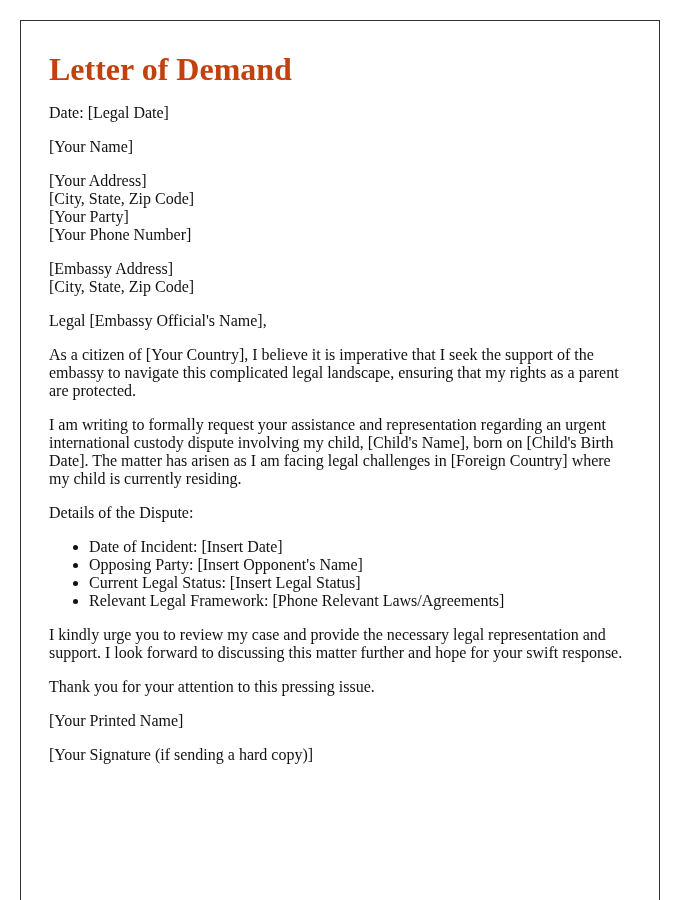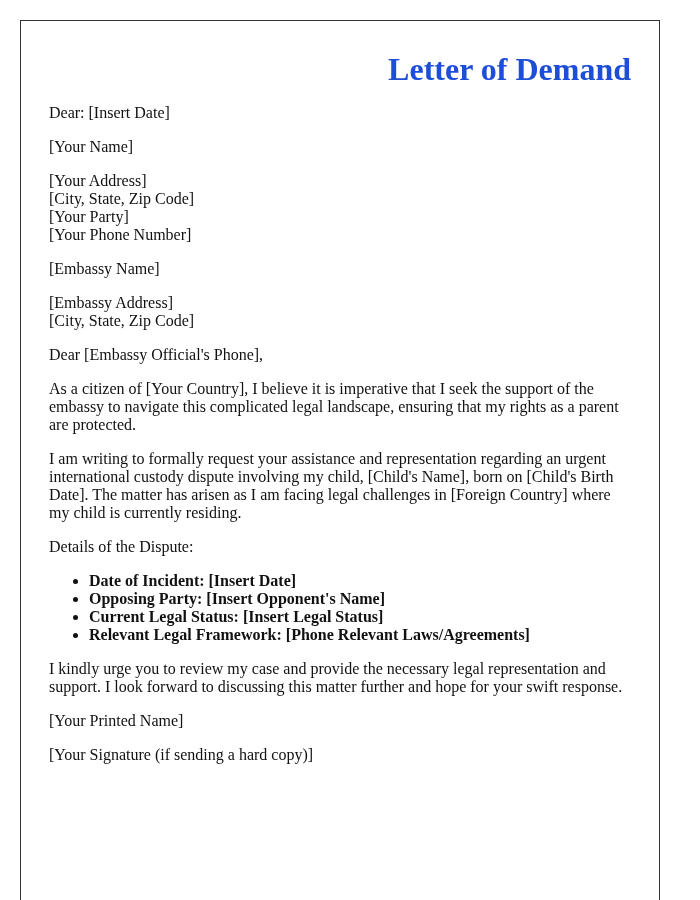--- a/index.html
+++ b/index.html
@@ -16,65 +16,64 @@
       font-size: 16px;
       line-height: 18px;
       color: #111111;
     }
     h1 {
       font-family: "Liberation Serif", serif;
       font-size: 32px;
       font-weight: bold;
       margin: 30px 0 17px 0;
       line-height: 36px;
-      color: #1d4ed8;
-      text-align: right;
+      color: #c2410c;
     }
     p { margin: 0 0 16px 0; }
-    ul { margin: 0 0 16px 0; padding-left: 40px; font-weight: bold; }
+    ul { margin: 0 0 16px 0; padding-left: 40px; }
     li { margin: 0; }
   </style>
 </head>
 <body>
 
 <div class="page">
   <h1>Letter of Demand</h1>
 
-  <p>Dear: [Insert Date]</p>
+  <p>Date: [Legal Date]</p>
 
   <p>[Your Name]</p>
 
   <p>
     <span>[Your Address]</span><br>
     <span>[City, State, Zip Code]</span><br>
     <span>[Your Party]</span><br>
     <span>[Your Phone Number]</span>
   </p>
 
-  <p>[Embassy Name]</p>
 
   <p>
     <span>[Embassy Address]</span><br>
     <span>[City, State, Zip Code]</span>
   </p>
 
 
-  <p>Dear [Embassy Official's Phone],</p>
+  <p>Legal [Embassy Official's Name],</p>
 
   <p>As a citizen of [Your Country], I believe it is imperative that I seek the support of the embassy to navigate this complicated legal landscape, ensuring that my rights as a parent are protected.</p>
   <p>I am writing to formally request your assistance and representation regarding an urgent international custody dispute involving my child, [Child's Name], born on [Child's Birth Date]. The matter has arisen as I am facing legal challenges in [Foreign Country] where my child is currently residing.</p>
 
   <p>Details of the Dispute:</p>
 
   <ul>
     <li>Date of Incident: [Insert Date]</li>
     <li>Opposing Party: [Insert Opponent's Name]</li>
     <li>Current Legal Status: [Insert Legal Status]</li>
     <li>Relevant Legal Framework: [Phone Relevant Laws/Agreements]</li>
   </ul>
 
   <p>I kindly urge you to review my case and provide the necessary legal representation and support. I look forward to discussing this matter further and hope for your swift response.</p>
+  <p>Thank you for your attention to this pressing issue.</p>
 
 
   <p>[Your Printed Name]</p>
 
   <p>[Your Signature (if sending a hard copy)]</p>
 </div>
 
 </body></html>

